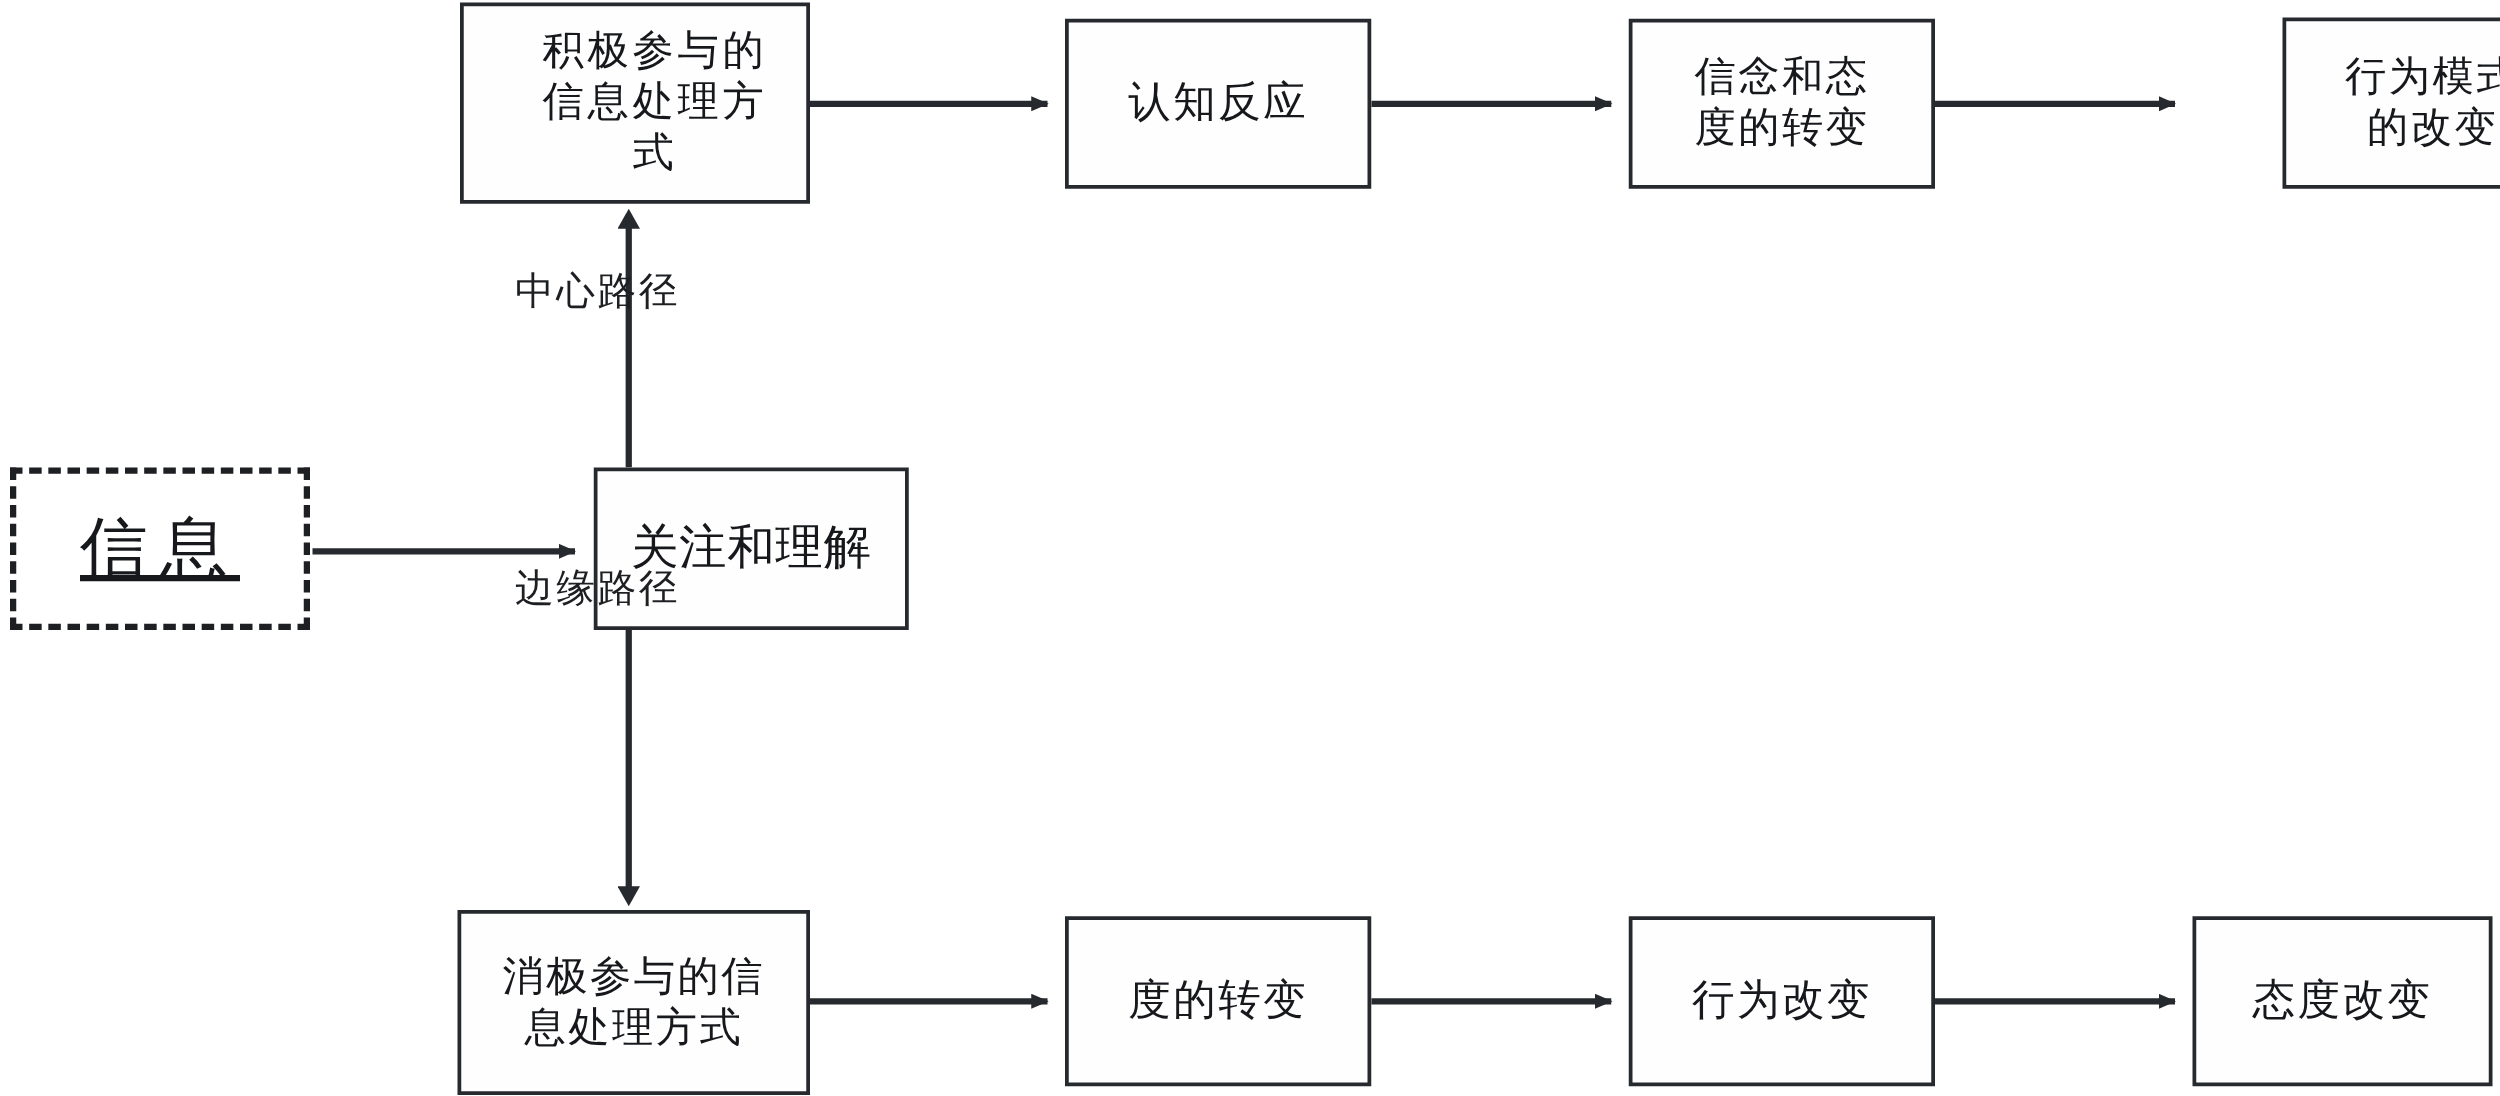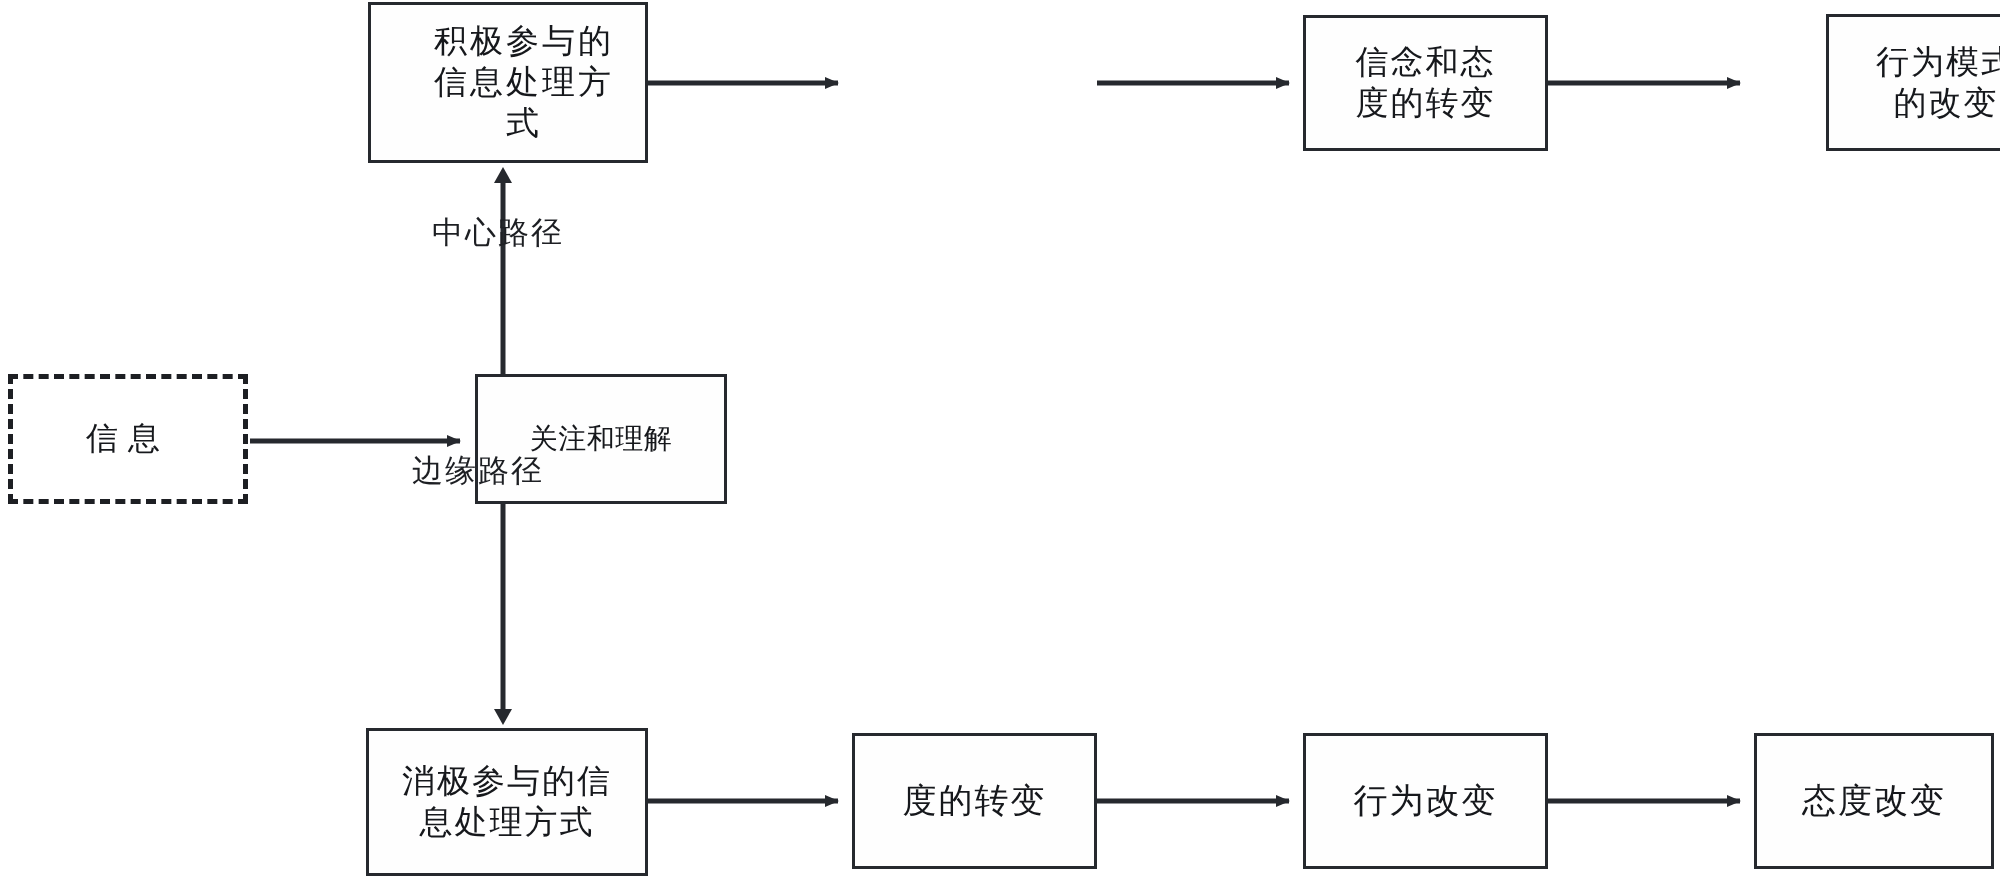--- a/index.html
+++ b/index.html
@@ -91,33 +91,36 @@
     <line x1="648" y1="83" x2="838" y2="83" stroke="#26292e" stroke-width="5" marker-end="url(#arrowRight)"></line>
     <line x1="1097" y1="83" x2="1289" y2="83" stroke="#26292e" stroke-width="5" marker-end="url(#arrowRight)"></line>
     <line x1="1548" y1="83" x2="1740" y2="83" stroke="#26292e" stroke-width="5" marker-end="url(#arrowRight)"></line>
 
     <line x1="648" y1="801" x2="838" y2="801" stroke="#26292e" stroke-width="5" marker-end="url(#arrowRight)"></line>
     <line x1="1097" y1="801" x2="1289" y2="801" stroke="#26292e" stroke-width="5" marker-end="url(#arrowRight)"></line>
     <line x1="1548" y1="801" x2="1740" y2="801" stroke="#26292e" stroke-width="5" marker-end="url(#arrowRight)"></line>
   </svg>
 
   <div class="node-box dashed" id="node-source" style="left:8px; top:374px; width:240px; height:130px;">
-    <span class="node-label serif-face" style="font-size:32px; letter-spacing:10px;">信息</span>
+    <span class="node-label serif-face" style="font-size:54px; letter-spacing:10px;text-decoration:underline;">信息</span>
   </div>
 
   <div class="node-box solid" id="node-attention" style="left:475px; top:374px; width:252px; height:130px;">
-    <span class="node-label serif-face" style="font-size:28px;">关注和理解</span>
+    <span class="node-label serif-face" style="font-size:38px;">关注和理解</span>
   </div>
 
   <div class="node-box solid" id="node-central-processing" style="left:368px; top:2px; width:280px; height:161px;padding-left:32px;">
     <span class="node-label serif-face" style="font-size:33px; letter-spacing:3px;">积极参与的
 信息处理方
 式</span>
   </div>
 
+  <div class="node-box solid" id="node-cognitive-response" style="left:852px; top:15px; width:245px; height:136px;">
+    <span class="node-label serif-face" style="font-size:34px; letter-spacing:2px;">认知反应</span>
+  </div>
 
   <div class="node-box solid" id="node-belief-attitude-shift" style="left:1303px; top:15px; width:245px; height:136px;">
     <span class="node-label serif-face" style="font-size:33px; letter-spacing:2px;">信念和态
 度的转变</span>
   </div>
 
   <div class="node-box solid" id="node-behavior-pattern-change" style="left:1826px; top:14px; width:240px; height:137px;">
     <span class="node-label serif-face" style="font-size:33px; letter-spacing:2px;">行为模式
 的改变</span>
   </div>
@@ -132,21 +135,21 @@
   </div>
 
   <div class="node-box solid" id="node-attitude-change" style="left:1754px; top:733px; width:240px; height:136px;">
     <span class="node-label serif-face" style="font-size:34px; letter-spacing:2px;">态度改变</span>
   </div>
 
   <div class="node-box solid" id="node-behavior-change" style="left:1303px; top:733px; width:245px; height:136px;">
     <span class="node-label serif-face" style="font-size:34px; letter-spacing:2px;">行为改变</span>
   </div>
 
-  <div class="edge-label" style="left:432px; top:212px; font-size:31px;text-align:center;">
+  <div class="edge-label" style="left:412px; top:212px; font-size:31px;text-align:center;">
     <span>中心路径</span>
   </div>
 
   <div class="edge-label" style="left:412px; top:450px; font-size:31px;">
     <span>边缘路径</span>
   </div>
 
 </div>
 
 </body></html>

